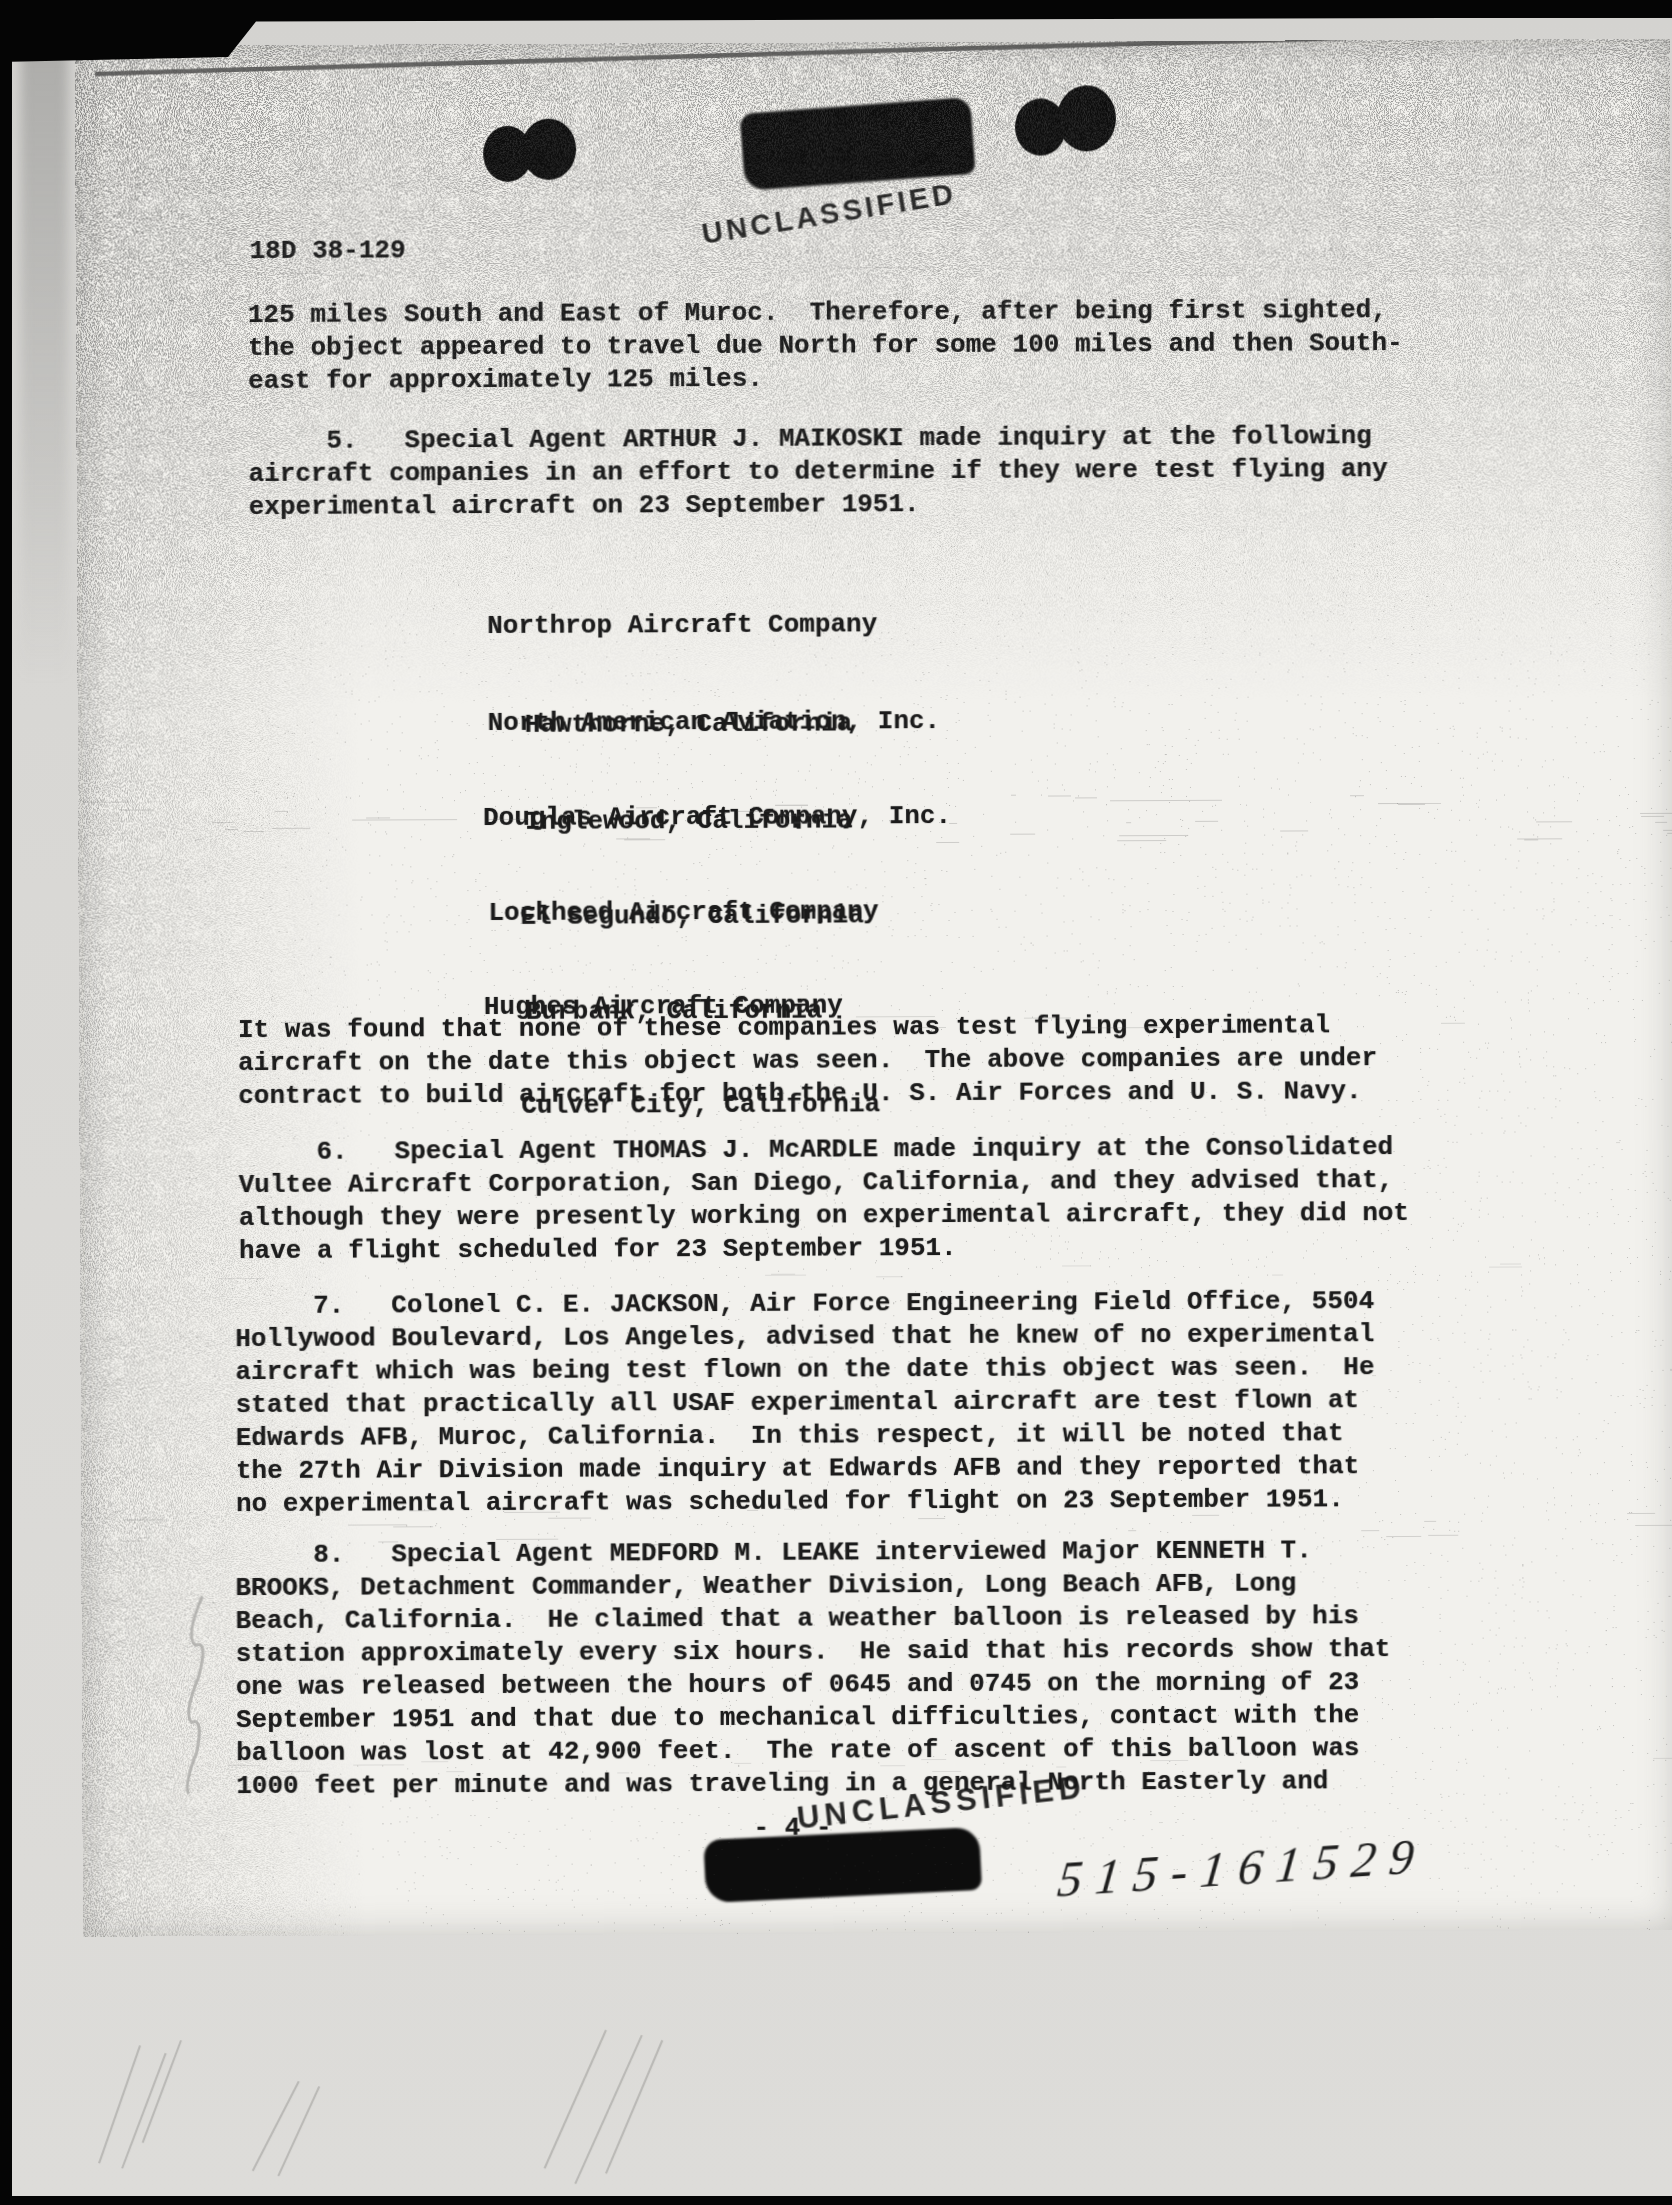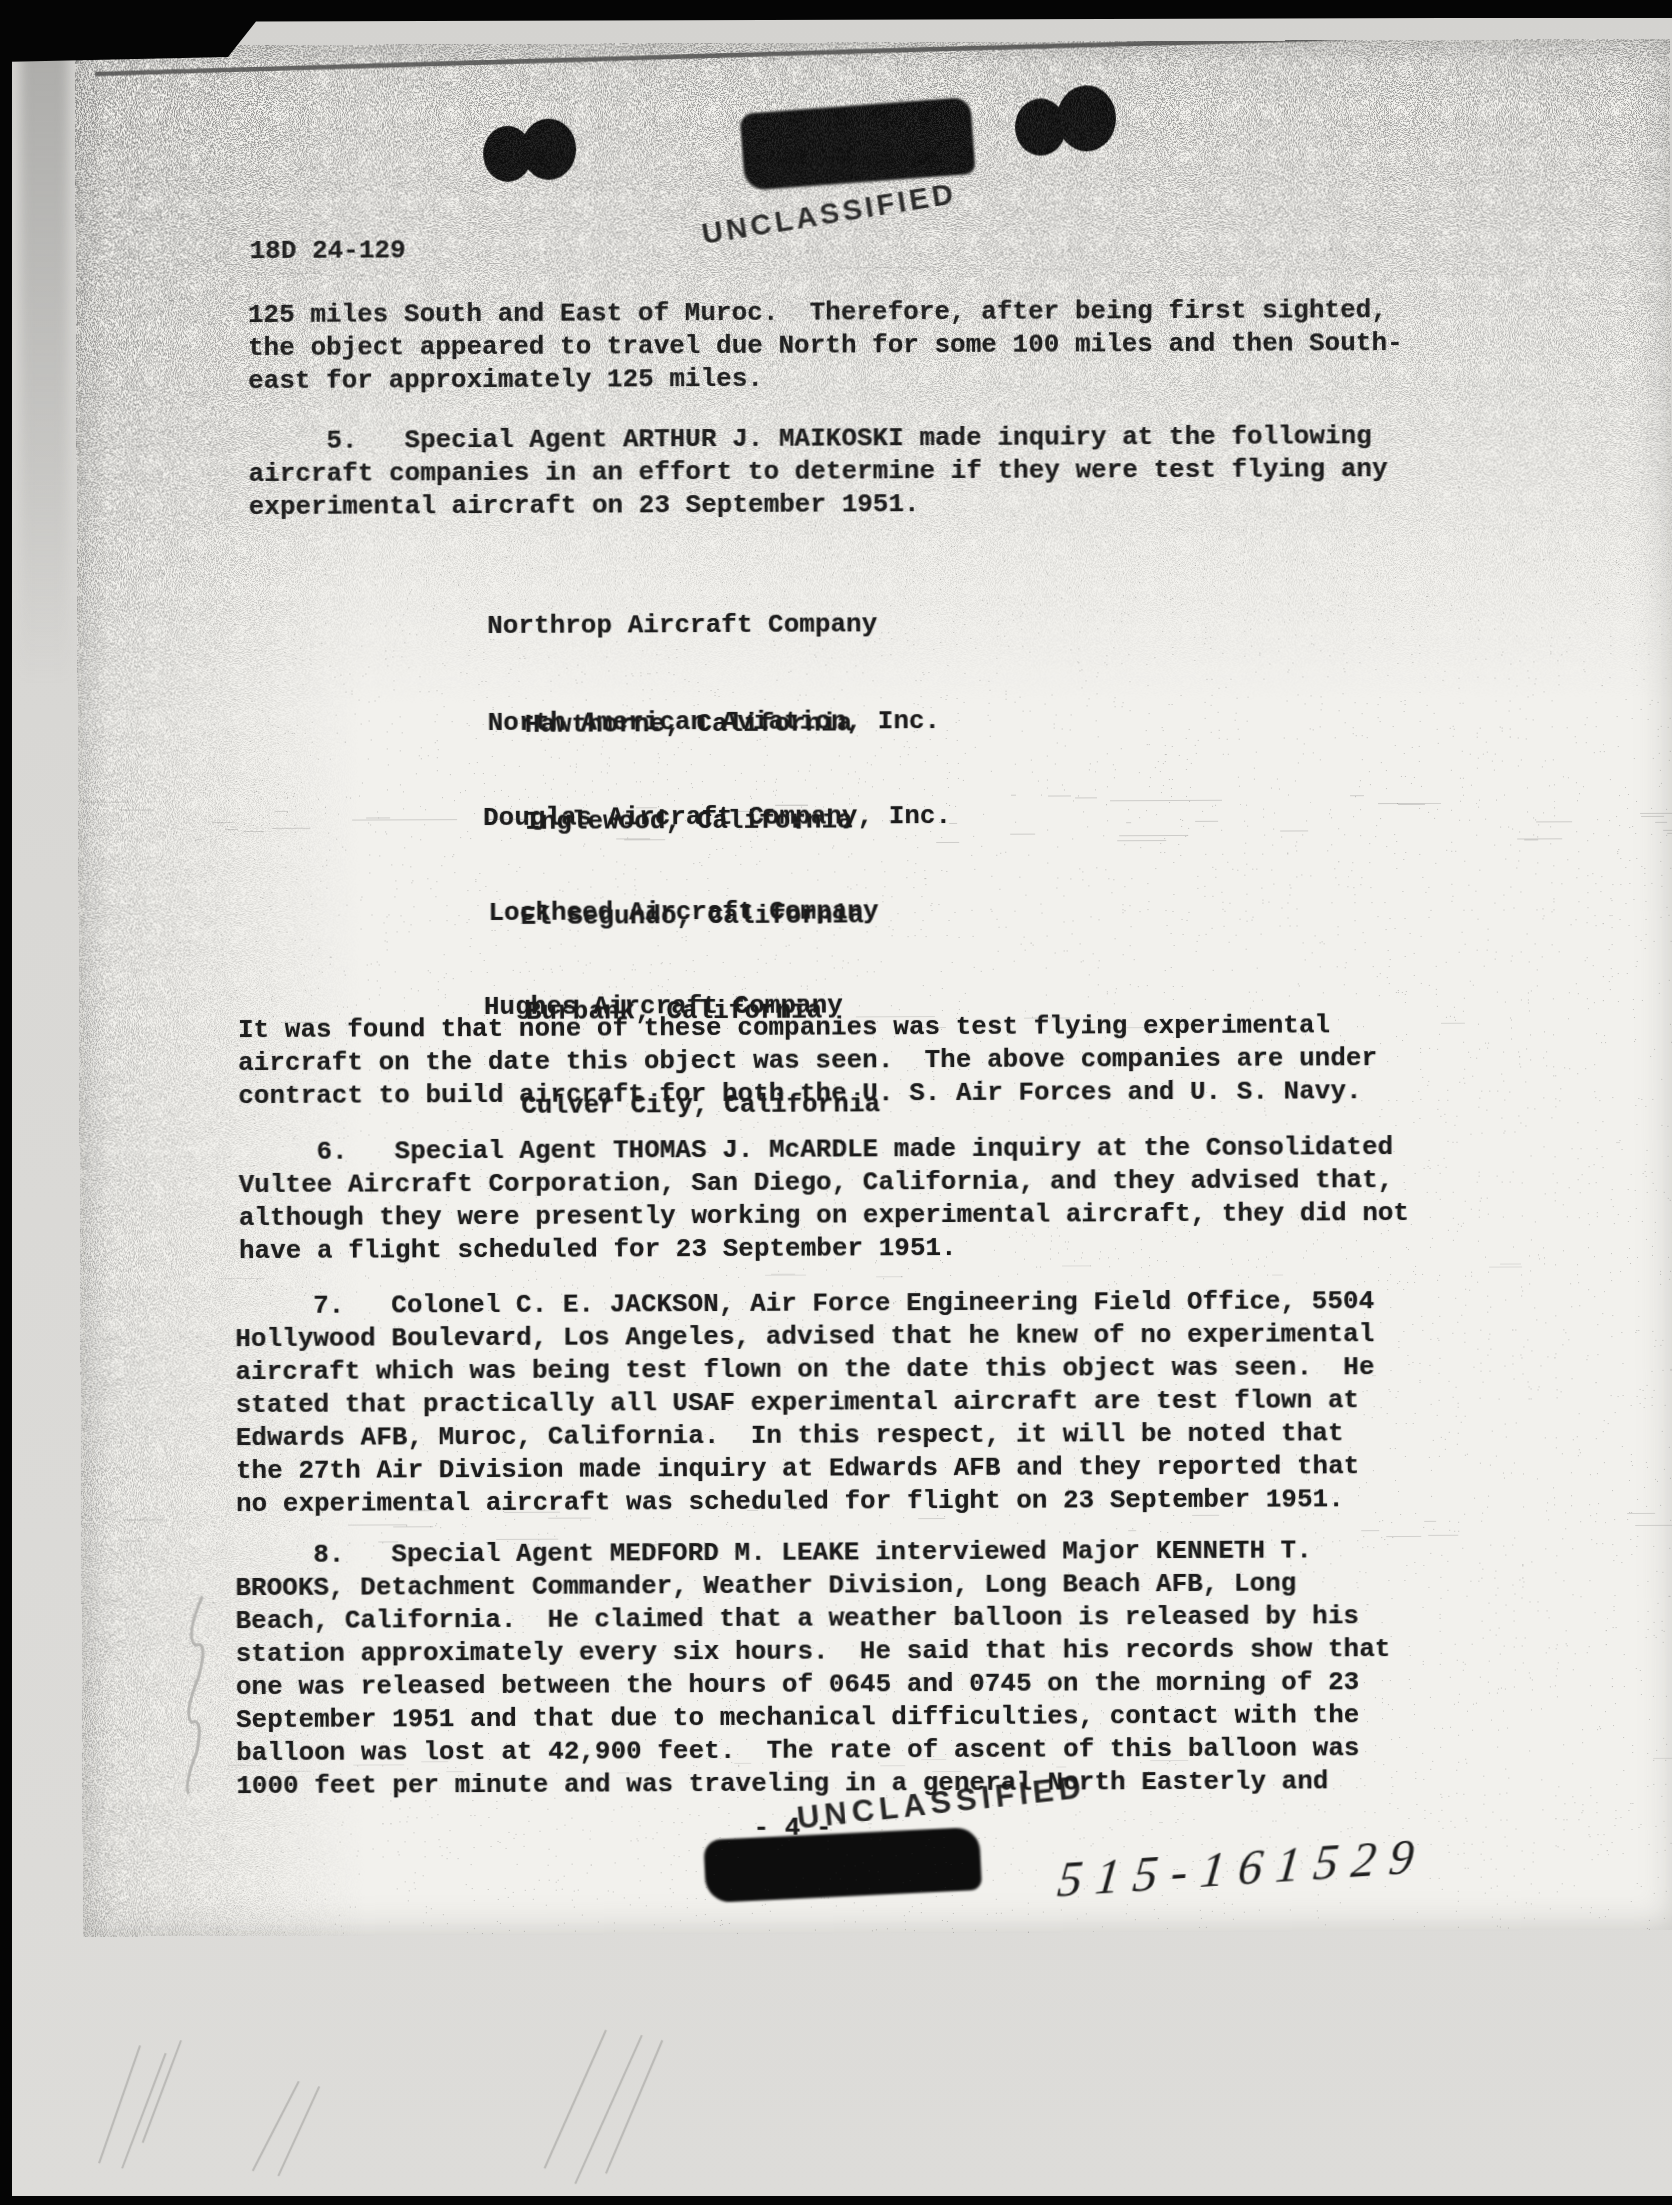--- a/index.html
+++ b/index.html
@@ -62,21 +62,21 @@
       <path d="M520 4215 L 600 4040"></path>
     <path d="M1040 4200 L 1160 3930"></path>
       <path d="M1100 4230 L 1230 3940"></path>
       <path d="M1160 4210 L 1270 3950"></path>
     <path d="M1440 1150 L 1470 1010" opacity="0.35"></path>
   </g>
 </svg>
 
 <div class="page">
 
-  <div class="typed docnum">18D 24-129</div>
+  <div class="typed docnum">18D 38-129</div>
 
   <div class="typed intro"><div class="tl">125 miles South and East of Muroc.  Therefore, after being first sighted,</div><div class="tl">the object appeared to travel due North for some 100 miles and then South-</div><div class="tl">east for approximately 125 miles.</div></div>
   <div class="typed p5"><div class="tl">     5.   Special Agent ARTHUR J. MAIKOSKI made inquiry at the following</div><div class="tl">aircraft companies in an effort to determine if they were test flying any</div><div class="tl">experimental aircraft on 23 September 1951.</div></div>
 
   <div class="typed company" style="left:410px;top:500px">
     <div class="tl">Northrop Aircraft Company</div>
     <div class="tl city">Hawthorne, California</div>
   </div>
   <div class="typed company" style="left:410px;top:597px">
     <div class="tl">North American Aviation, Inc.</div>

